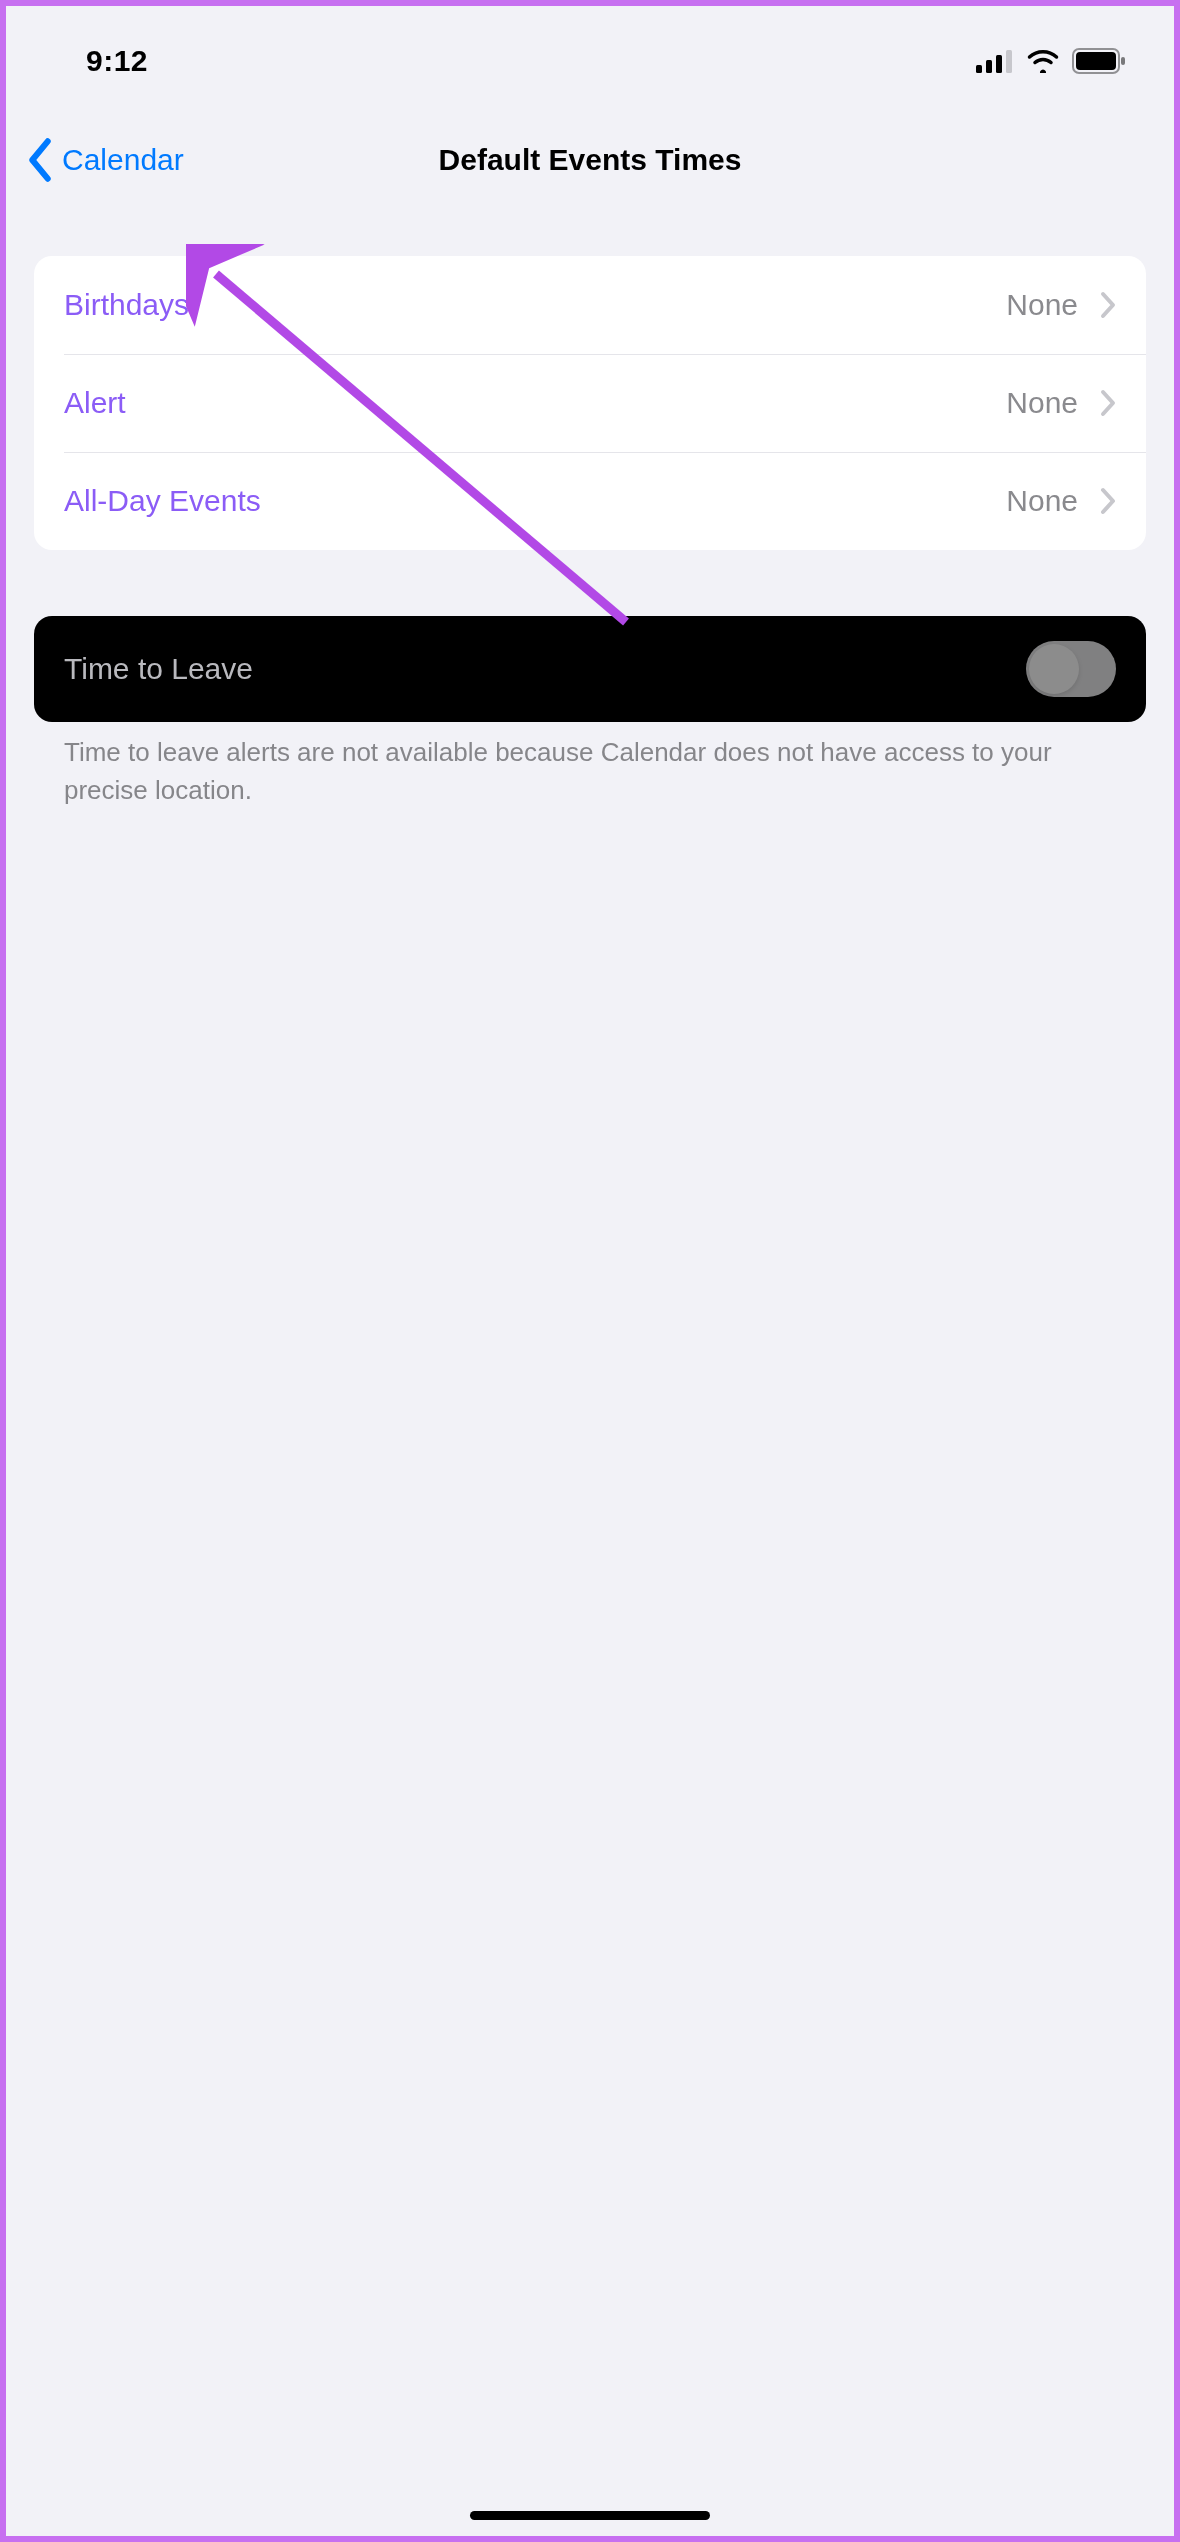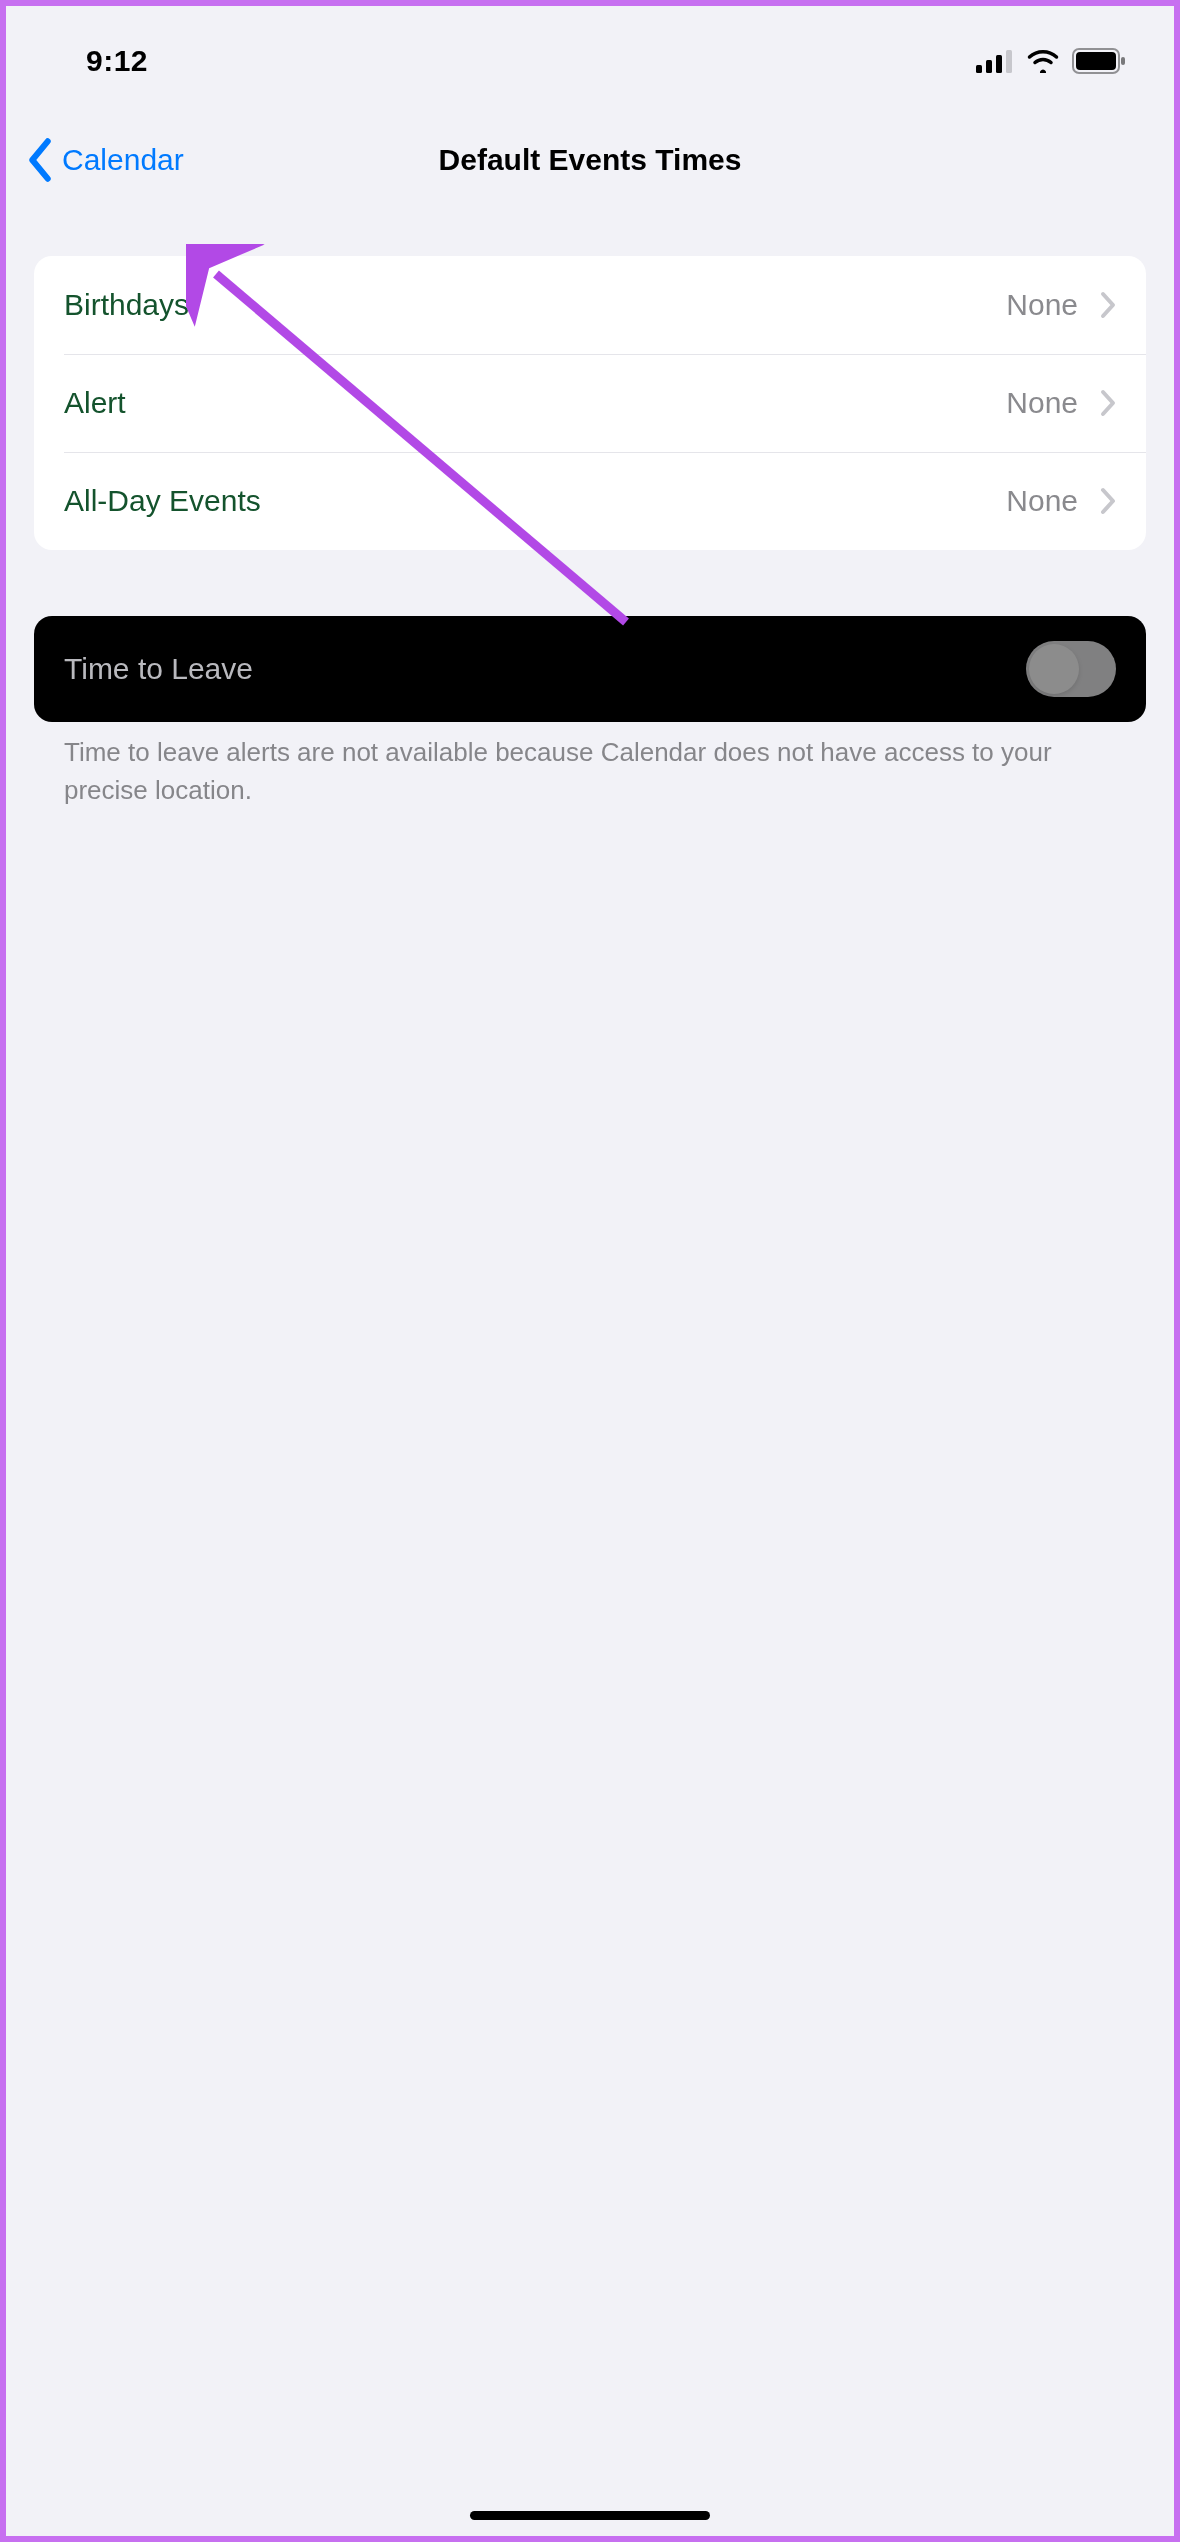--- a/index.html
+++ b/index.html
@@ -88,21 +88,21 @@
       position: absolute;
       top: 0;
       left: 30px;
       right: 0;
       height: 1px;
       background: #e5e5ea;
     }
     .row-label {
       font-size: 30px;
       font-weight: 400;
-      color: #14532d;
+      color: #8b5cf6;
     }
     .row-value-wrap {
       display: flex;
       align-items: center;
       gap: 22px;
     }
     .row-value {
       font-size: 30px;
       font-weight: 400;
       color: #8a8a8e;

